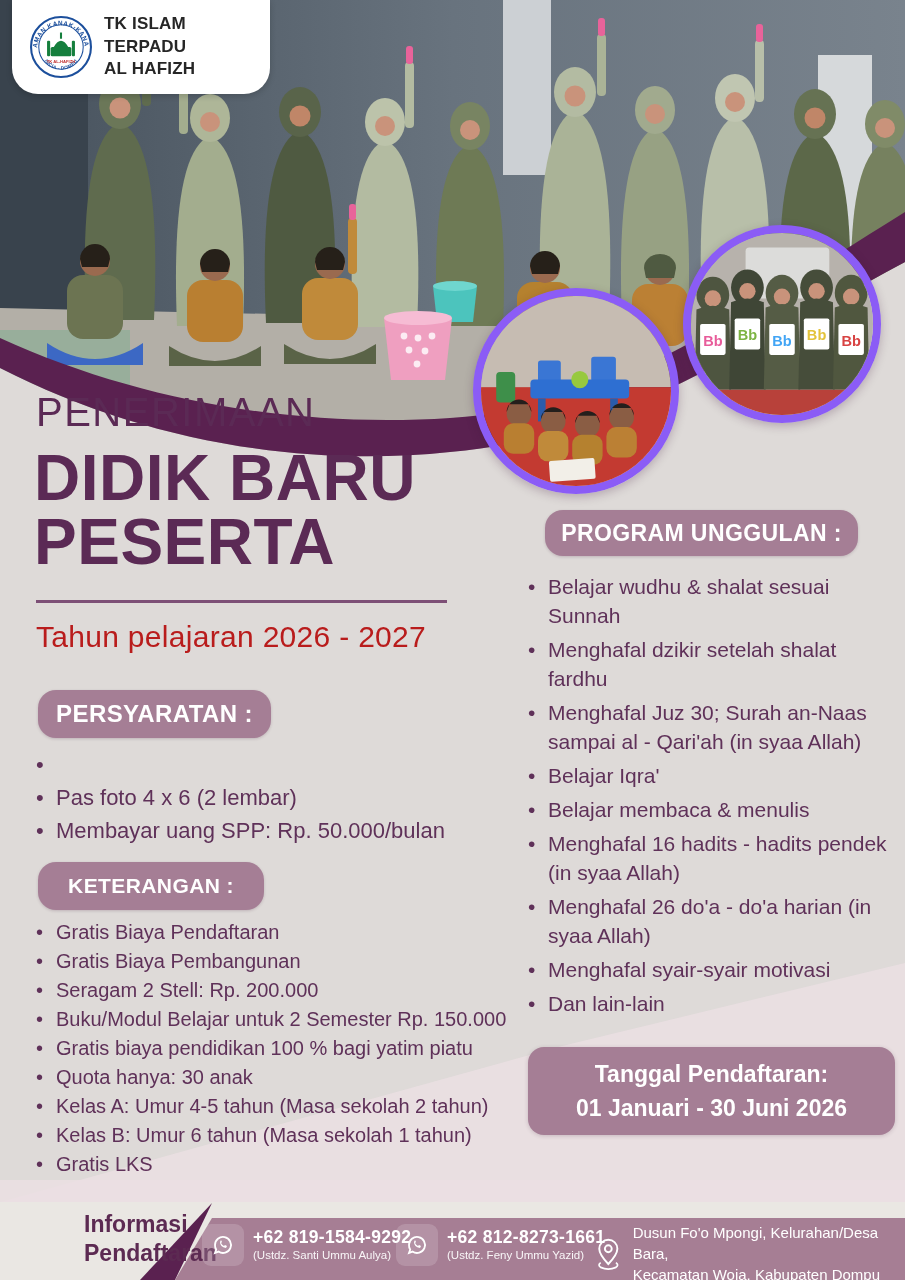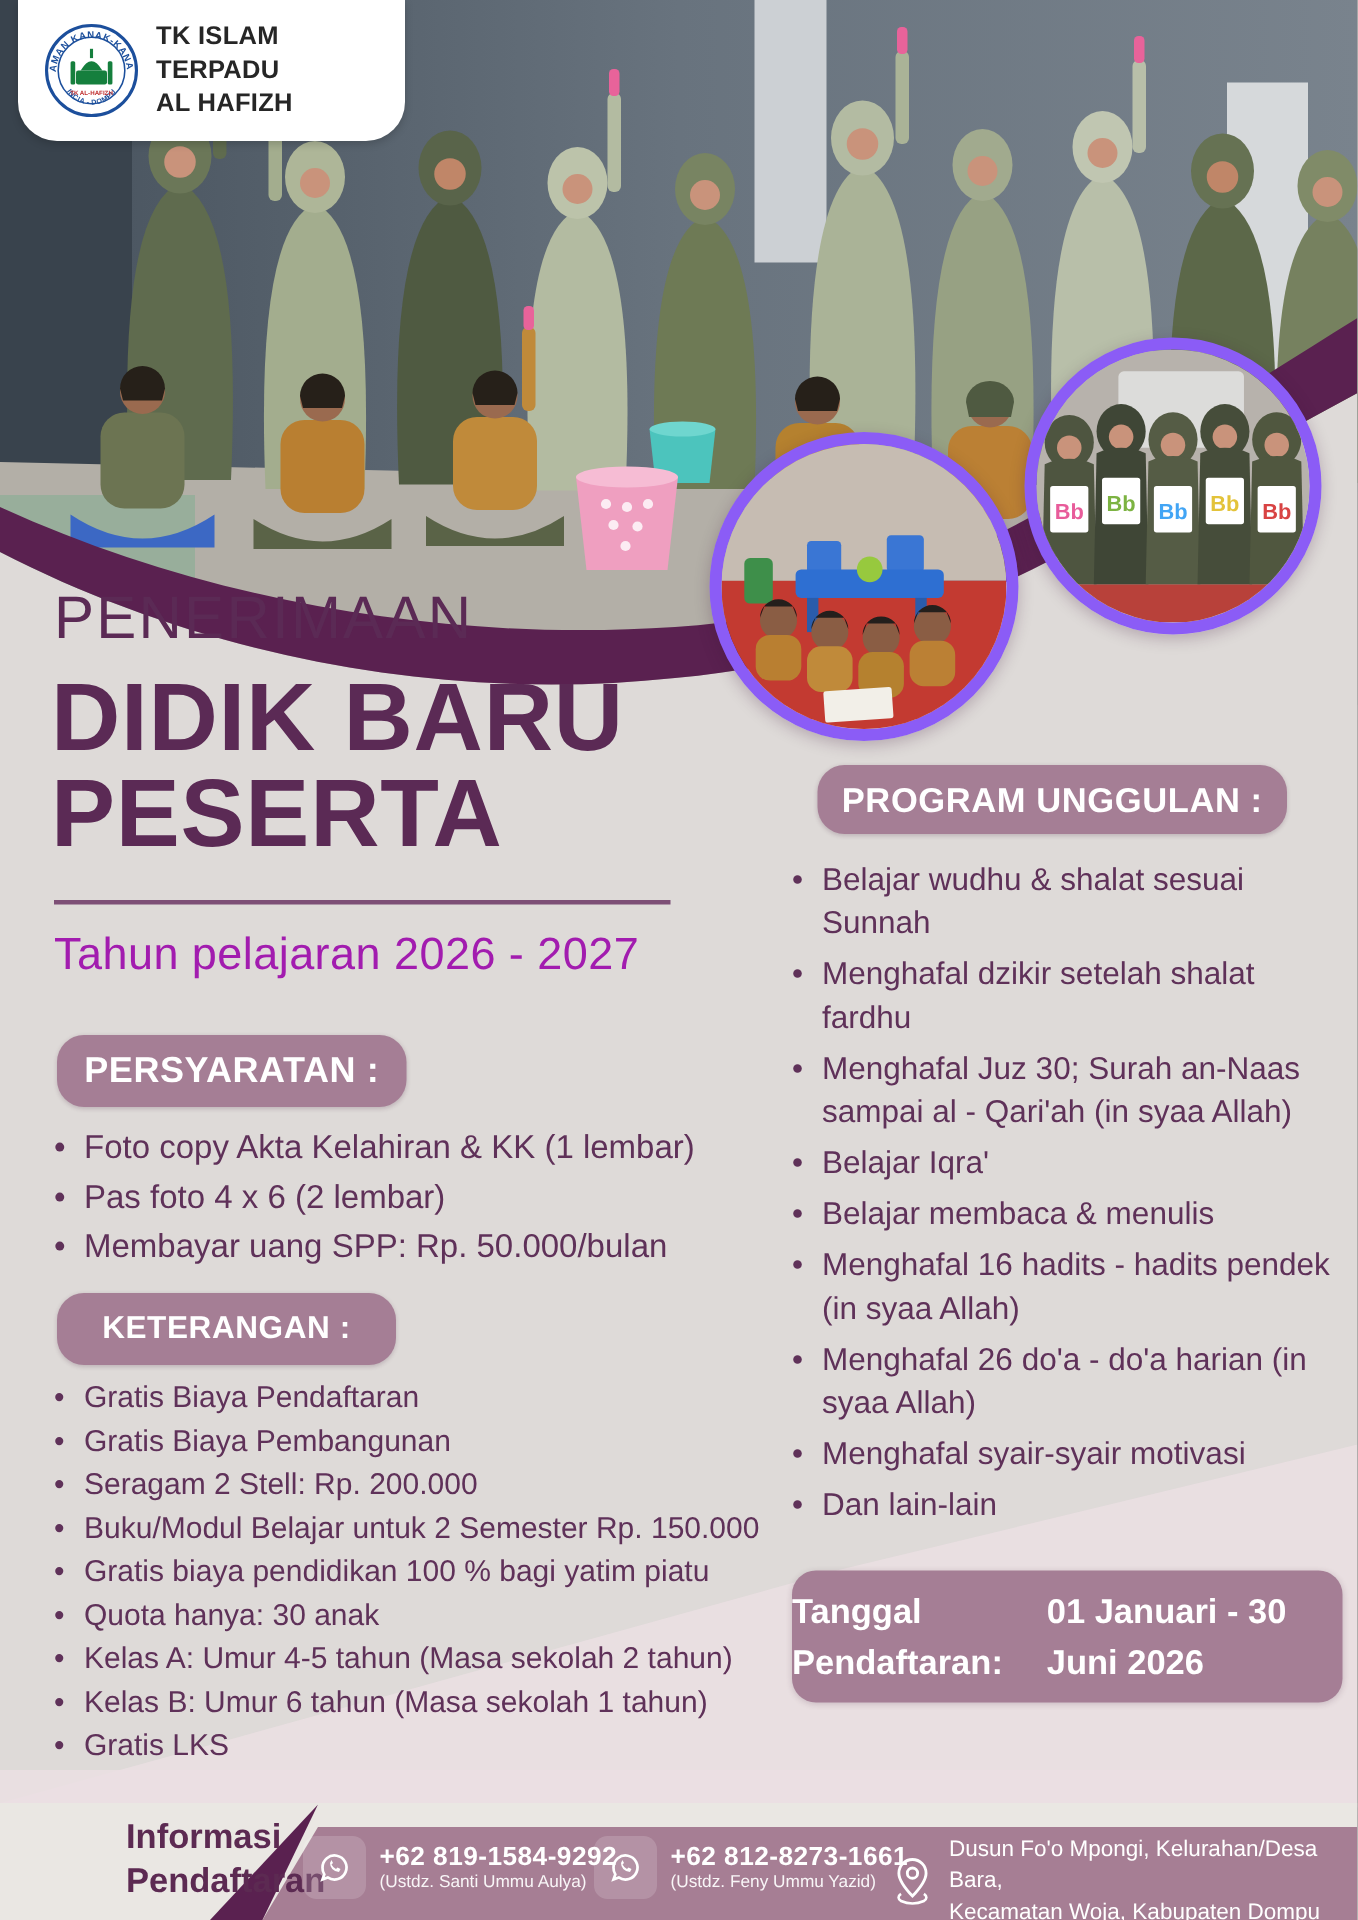--- a/index.html
+++ b/index.html
@@ -29,21 +29,21 @@
   .pink-blob{
     position:absolute;left:0;top:950px;width:905px;height:260px;z-index:2;
     background:#ebdfe3;opacity:.85;
     clip-path:polygon(0 97%,62% 37%,100% 5%,100% 100%,0 100%);
   }
   .pink-strip{position:absolute;left:0;top:1180px;width:905px;height:25px;background:#ebdfe3;opacity:.85;z-index:2;}
   
   .kicker{position:absolute;left:36px;top:390px;z-index:5;font-size:40px;font-weight:500;letter-spacing:1.5px;color:#5b2a55;}
   .big-title{position:absolute;left:34px;top:446px;z-index:5;font-size:64px;line-height:1.0;font-weight:800;letter-spacing:.5px;color:#5b2a55;}
   .divider{position:absolute;left:36px;top:600px;width:411px;height:2.5px;background:#7d4f76;z-index:5;}
-  .subtitle{position:absolute;left:36px;top:620px;z-index:5;font-size:30px;font-weight:500;color:#a21caf;letter-spacing:.3px;}
+  .subtitle{position:absolute;left:36px;top:620px;z-index:5;font-size:30px;font-weight:500;color:#b91c1c;letter-spacing:.3px;}
   .badge{
     position:absolute;z-index:5;background:#a57e95;color:#fff;
     font-weight:700;display:flex;align-items:center;justify-content:center;
     border-radius:18px;letter-spacing:.4px;box-shadow:0 1px 3px rgba(70,30,60,.2);
   }
   .badge-persyaratan{left:38px;top:690px;width:233px;height:48px;font-size:24px;}
   .badge-keterangan{left:38px;top:862px;width:226px;height:48px;font-size:21px;}
   .badge-program{left:545px;top:510px;width:313px;height:46px;font-size:23px;}
   .bullets{position:absolute;z-index:5;color:#5f3159;}
   .bullets .li{display:flex;}
@@ -51,21 +51,21 @@
   .list-persyaratan{left:36px;top:748px;width:480px;font-size:22px;}
   .list-persyaratan .li{line-height:33px;}
   .list-keterangan{left:36px;top:918px;width:490px;font-size:20px;}
   .list-keterangan .li{line-height:29px;}
   .list-program{left:528px;top:572px;width:370px;font-size:21px;}
   .list-program .li{line-height:29px;margin-bottom:5px;}
   
   .tanggal-box{
     position:absolute;left:528px;top:1047px;width:367px;height:88px;z-index:5;
     background:#a57e95;border-radius:16px;color:#fff;font-weight:700;font-size:23px;
-    display:flex;flex-direction:row;align-items:center;justify-content:center;line-height:34px;
+    display:flex;flex-direction:column;align-items:center;justify-content:center;line-height:34px;
     box-shadow:0 1px 4px rgba(70,30,60,.2);
   }
   
   .footer{position:absolute;left:0;top:1200px;width:905px;height:80px;z-index:7;}
   .f-light{position:absolute;left:0;top:2px;width:905px;height:78px;background:#eae7e3;}
   .f-tri{position:absolute;left:0;top:0;width:905px;height:80px;background:#5a2150;
          clip-path:polygon(212px 3px,175px 80px,140px 80px);}
   .f-bar{position:absolute;left:0;top:0;width:905px;height:80px;background:#a67e94;
          clip-path:polygon(212px 18px,905px 18px,905px 80px,175px 80px);}
   .info-label{position:absolute;left:84px;top:10px;font-size:23px;line-height:29px;font-weight:800;color:#5c2a52;}
@@ -341,21 +341,20 @@
     <div>PESERTA</div>
   </div>
   <div class="divider"></div>
   <div class="subtitle">Tahun pelajaran 2026 - 2027</div>
 
   <div class="badge badge-persyaratan">PERSYARATAN :</div>
   <div class="bullets list-persyaratan">
 
   <div class="li">
         <span class="dot">•</span>
-        <span>Foto copy Akta Kelahiran &amp; KK (1 lembar)</span>
       </div>
       <div class="li">
         <span class="dot">•</span>
         <span>Pas foto 4 x 6 (2 lembar)</span>
       </div>
       <div class="li">
         <span class="dot">•</span>
         <span>Membayar uang SPP: Rp. 50.000/bulan</span>
       </div>
     </div>

